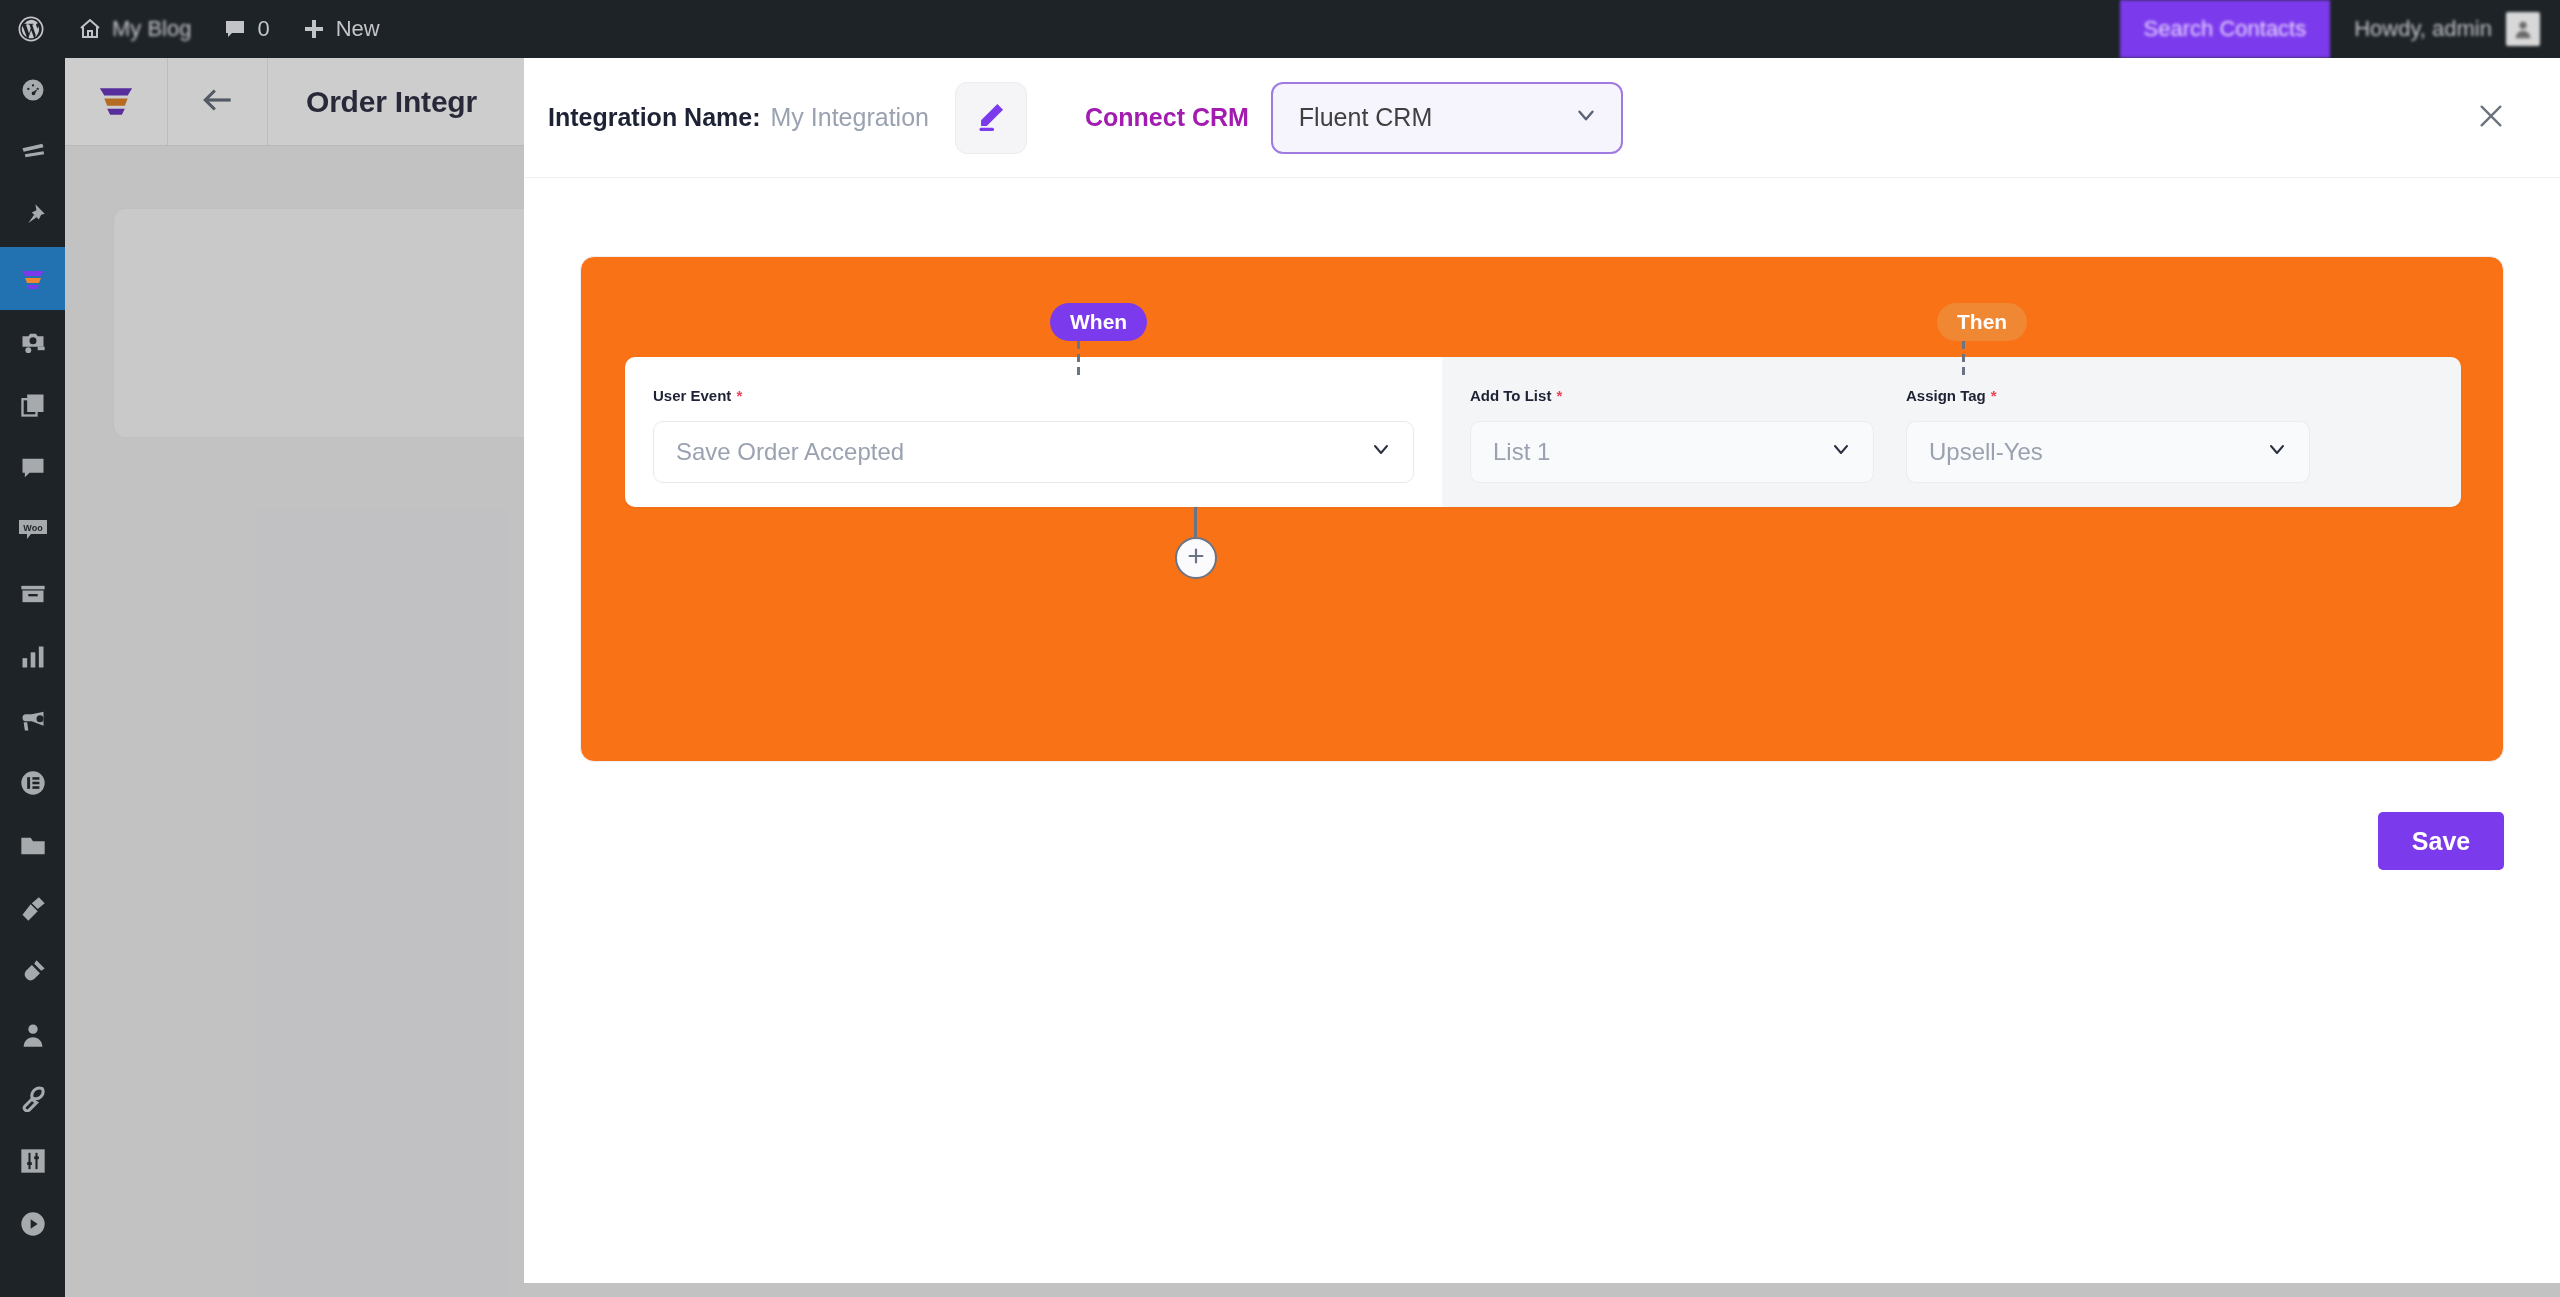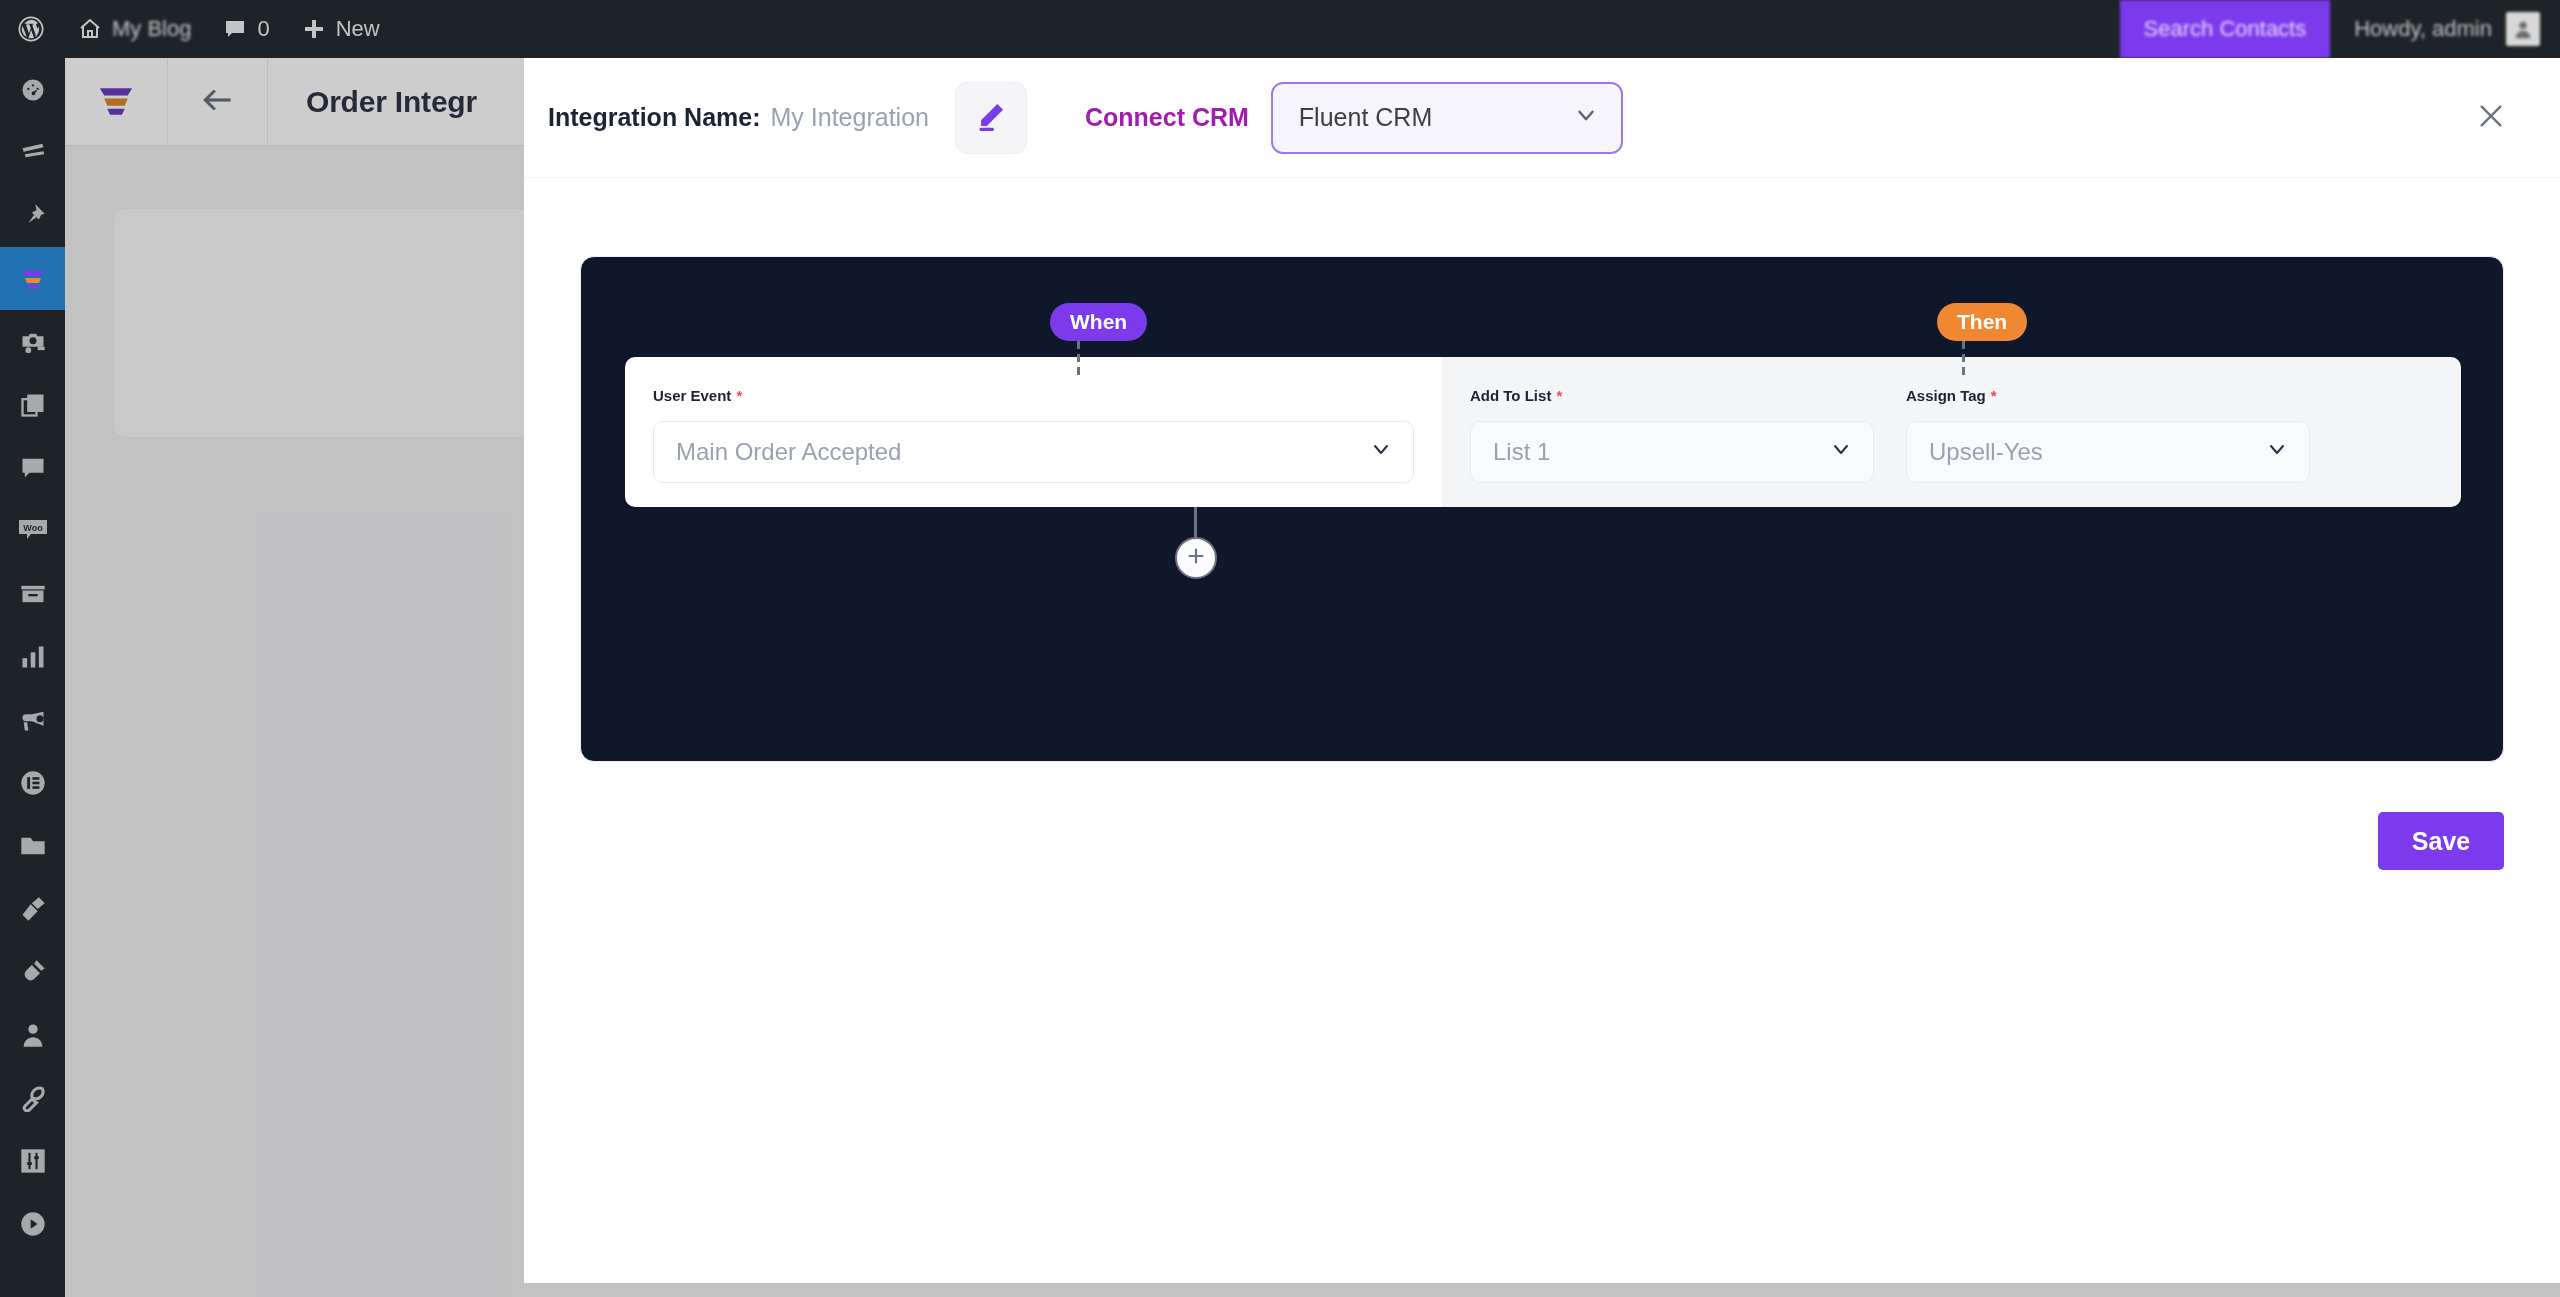--- a/index.html
+++ b/index.html
@@ -142,21 +142,21 @@
     transform: translateY(-50%);
     width: 46px; height: 46px;
     display: flex; align-items: center; justify-content: center;
     cursor: pointer;
   }
 
   
   #workflow-canvas {
     position: absolute; top: 198px; left: 56px;
     width: 1924px; height: 506px;
-    background: #0f172a;
+    background: #f97316;
     border: 1px solid #eeeef3;
     border-radius: 14px;
   }
   .step-pill {
     position: absolute;
     height: 38px;
     border-radius: 19px;
     display: flex; align-items: center; justify-content: center;
     padding: 0 20px;
     color: #ffffff; font-size: 21px; font-weight: 600;
@@ -521,21 +521,21 @@
     <div class="dashed-connector" id="then-connector"></div>
 
     <div id="panels-row">
 
       <div id="when-panel">
         <div class="field-block">
           <div class="field-label">
             <span>User Event</span><span class="req">*</span>
           </div>
           <div class="field-select">
-            <span>Main Order Accepted</span>
+            <span>Save Order Accepted</span>
             <span>
               <svg width="24" height="24" viewBox="0 0 24 24" fill="none" stroke="#2b3040" stroke-width="2" stroke-linecap="round" stroke-linejoin="round">
                 <polyline points="6,9 12,16 18,9"></polyline>
               </svg>
             </span>
           </div>
         </div>
       </div>
 
       <div id="then-panel">

